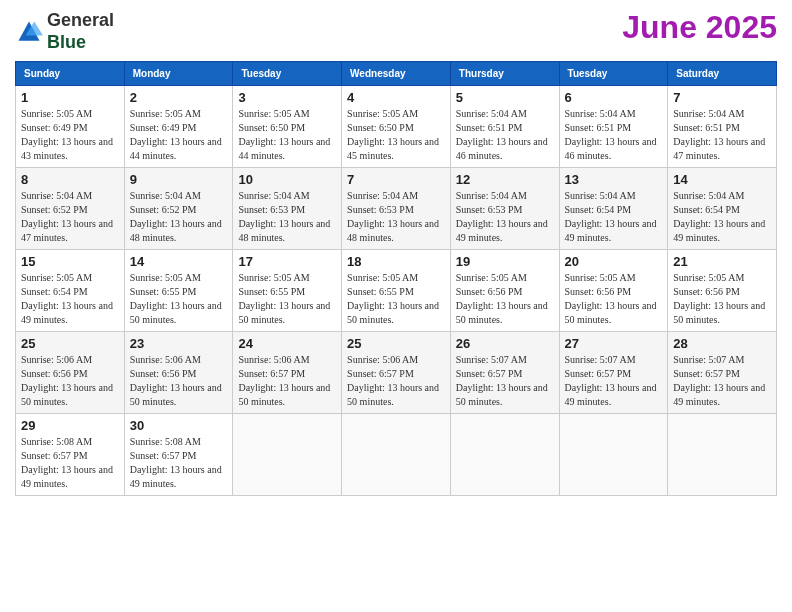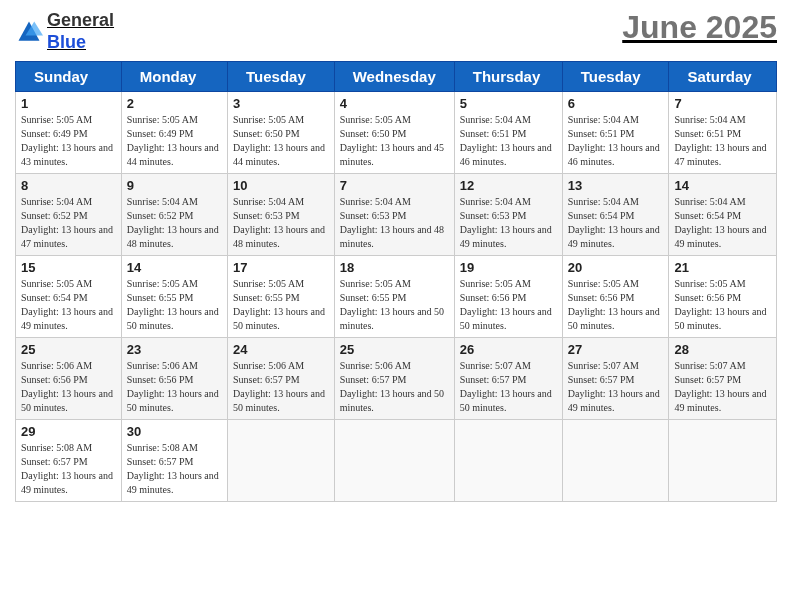--- a/index.html
+++ b/index.html
@@ -8,62 +8,61 @@
       background: #fff;
       width: 792px;
       min-height: 612px;
       padding: 10px 15px 15px;
     }
     .header-area {
       display: flex;
       justify-content: space-between;
       align-items: flex-start;
       margin-bottom: 8px;
-      text-decoration: underline;
     }
     .logo {
       display: flex;
       align-items: center;
       gap: 4px;
     }
     .logo-text {
       font-size: 18px;
       font-weight: bold;
       line-height: 1.2;
     }
     .logo-general { color: #333; }
-    .logo-blue { color: #1d4ed8; }
+    .logo-blue { color: #14532d; }
     .logo-icon {
       width: 28px;
       height: 28px;
     }
     .title-area {
       text-align: right;
     }
     .month-title {
       font-size: 32px;
       font-weight: bold;
-      color: #737373;
+      color: #a21caf;
       line-height: 1.1;
     }
     .location-title {
       font-size: 15px;
       color: #555;
     }
     table {
       width: 100%;
       border-collapse: collapse;
       font-size: 11px;
     }
     thead th {
       background: #1565c0;
       color: #fff;
-      padding: 6px 18px;
+      padding: 6px 8px;
       text-align: left;
-      font-size: 15px;
+      font-size: 10px;
       font-weight: bold;
       border: 1px solid #0d47a1;
     }
     tbody td {
       border: 1px solid #ccc;
       vertical-align: top;
       padding: 4px 5px;
       width: calc(100% / 7);
       min-height: 70px;
       background: #fff;

